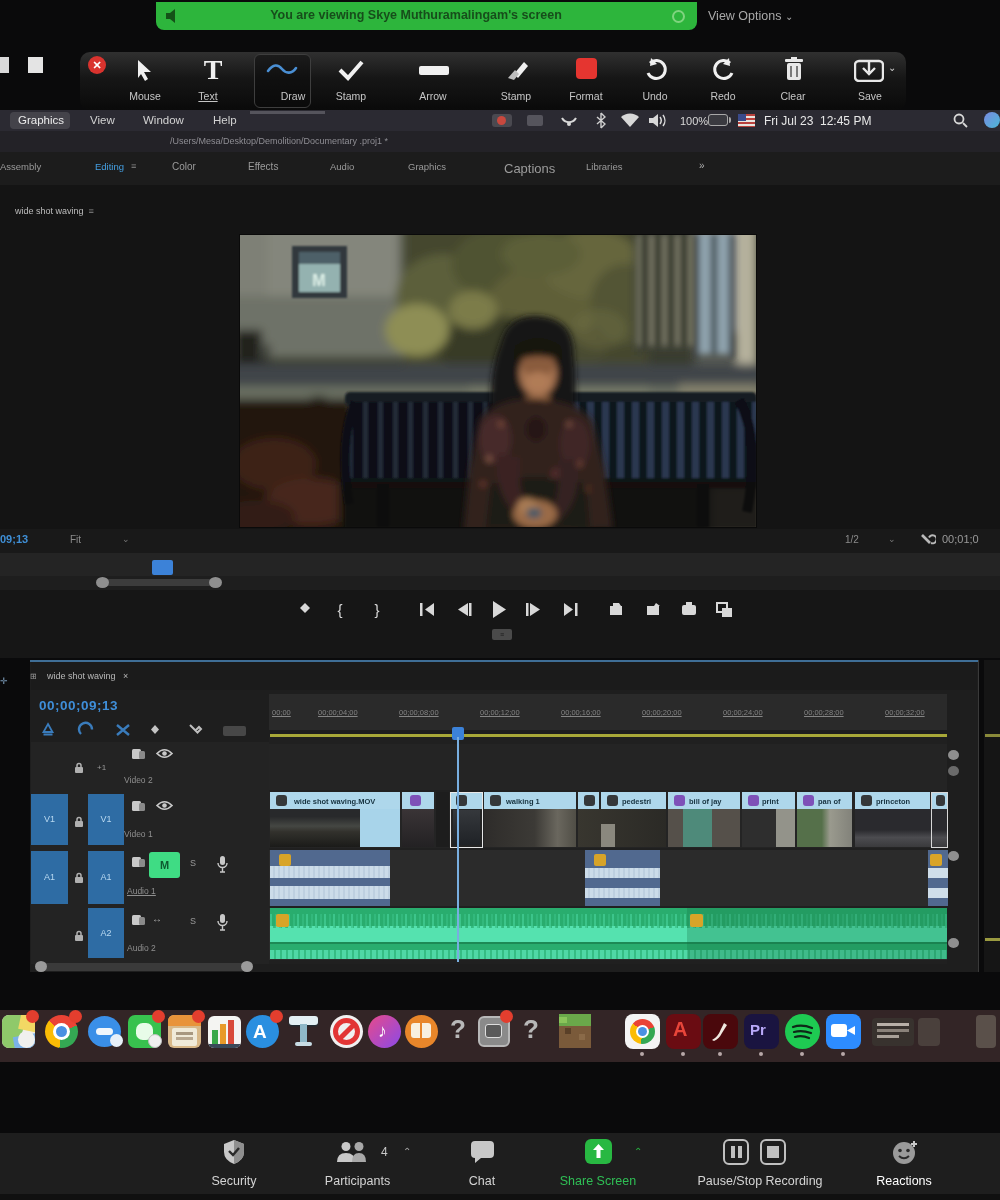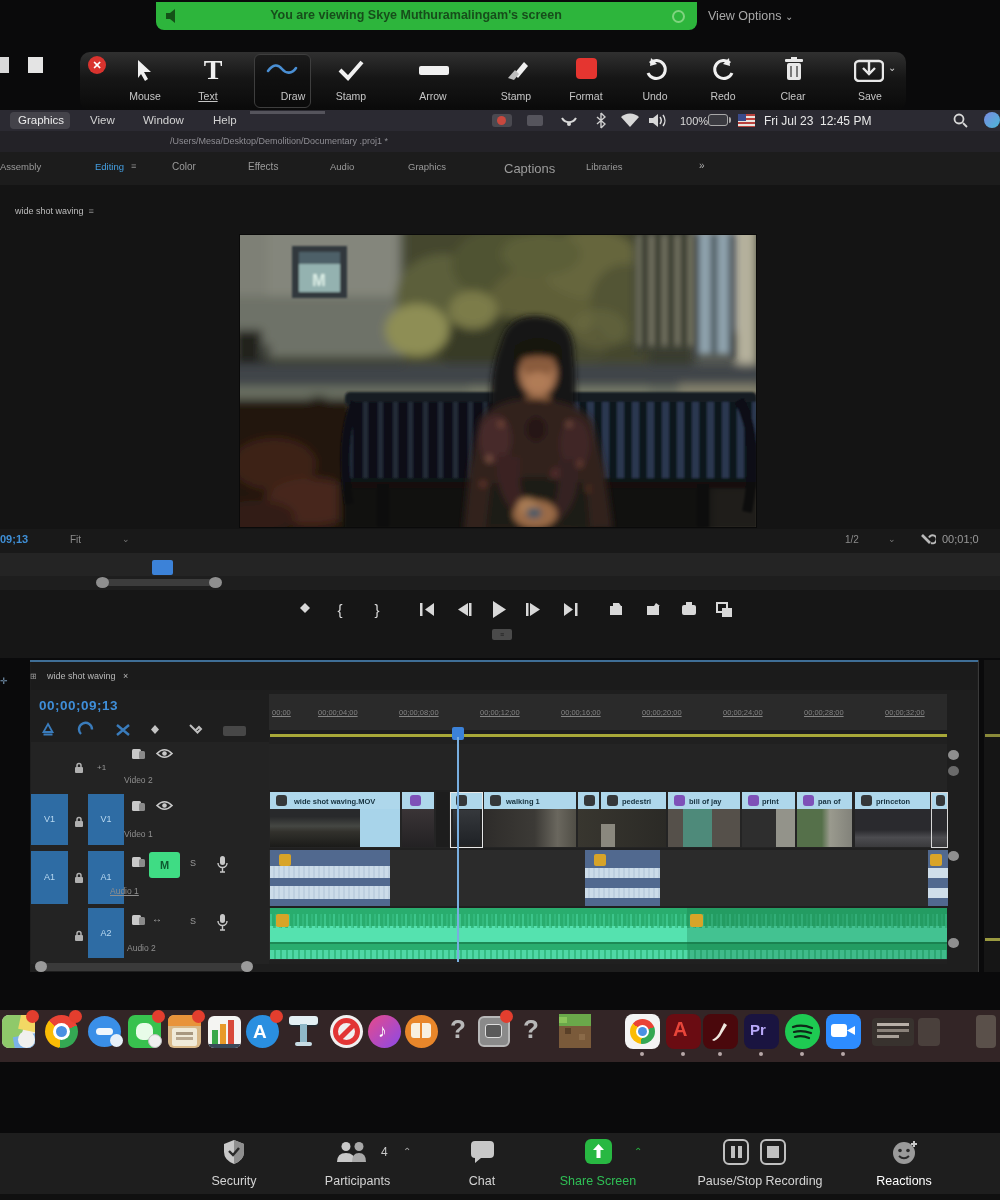--- a/index.html
+++ b/index.html
@@ -415,21 +415,21 @@
   <svg class="abs" style="left:131px;top:855px" width="15" height="14" viewBox="0 0 15 14">
       <rect x="1" y="2" width="9" height="10" rx="1.5" fill="#c8c8c8"></rect>
       <rect x="8" y="4" width="6" height="8" rx="1.5" fill="#8a8a8a"></rect>
     </svg>
   <div class="abs" style="left:149px;top:852px;width:31px;height:26px;background:#3fdc84;border-radius:3px;color:#0e5a30;font-size:11px;font-weight:bold;text-align:center;line-height:26px;">M</div>
   <div class="abs" style="left:190px;top:858px;color:#9a9a9a;font-size:9px;">S</div>
   <svg class="abs" style="left:217px;top:855px" width="11" height="19" viewBox="0 0 11 19">
       <rect x="3" y="1" width="5" height="9" rx="2.5" fill="#c8c8c8"></rect>
       <path d="M1 8 a 4.5 4.5 0 0 0 9 0 M5.5 13 v4 M3 17h5" stroke="#c8c8c8" stroke-width="1.4" fill="none"></path>
     </svg>
-  <div class="abs" style="left:110px;top:886px;color:#8f8f8f;font-size:8.5px;text-decoration:underline;">Audio 1</div>
+  <div class="abs" style="left:127px;top:886px;color:#8f8f8f;font-size:8.5px;text-decoration:underline;">Audio 1</div>
 
   <svg class="abs" style="left:131px;top:913px" width="15" height="14" viewBox="0 0 15 14">
       <rect x="1" y="2" width="9" height="10" rx="1.5" fill="#c8c8c8"></rect>
       <rect x="8" y="4" width="6" height="8" rx="1.5" fill="#8a8a8a"></rect>
     </svg>
   <div class="abs" style="left:152px;top:913px;color:#b0b0b0;font-size:10px;">↔</div>
   <div class="abs" style="left:190px;top:916px;color:#9a9a9a;font-size:9px;">S</div>
   <svg class="abs" style="left:217px;top:913px" width="11" height="19" viewBox="0 0 11 19">
       <rect x="3" y="1" width="5" height="9" rx="2.5" fill="#c8c8c8"></rect>
       <path d="M1 8 a 4.5 4.5 0 0 0 9 0 M5.5 13 v4 M3 17h5" stroke="#c8c8c8" stroke-width="1.4" fill="none"></path>

